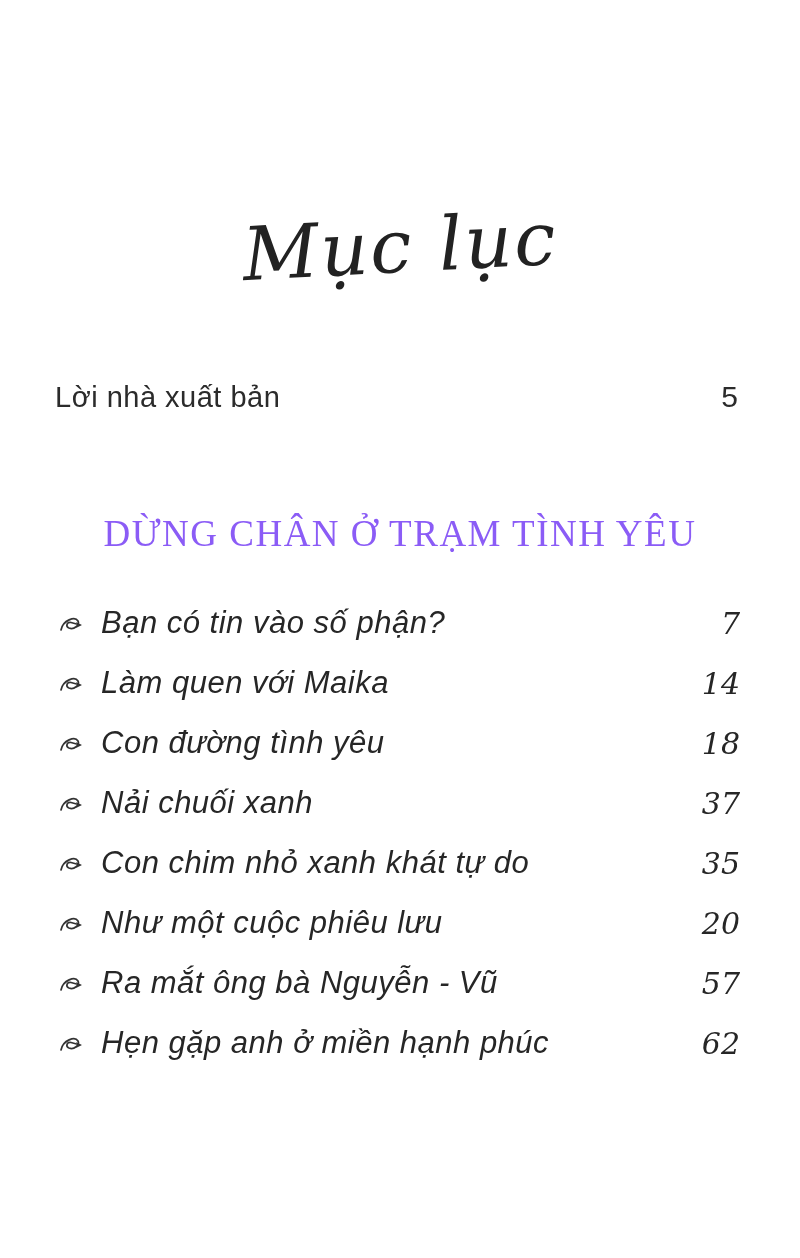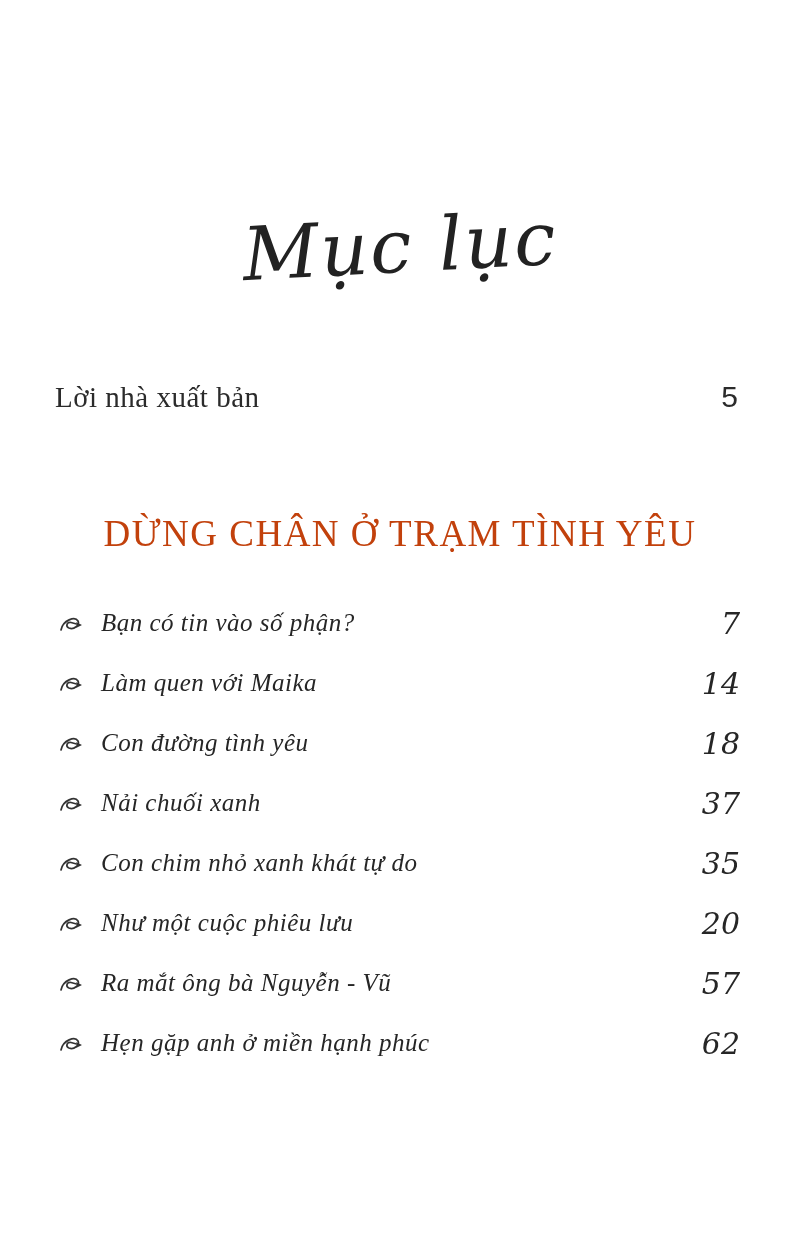--- a/index.html
+++ b/index.html
@@ -42,21 +42,21 @@
     left: 55px;
     right: 62px;
     display: flex;
     align-items: baseline;
     font-family: "Liberation Sans", sans-serif;
     font-weight: 400;
     font-size: 29px;
     line-height: 42px;
     color: #2b2b2b;
   }
-  .front-matter .fm-label { letter-spacing: 0.5px; font-family: Liberation Serif, serif; }
+  .front-matter .fm-label { letter-spacing: 0.5px; }
   .front-matter .fm-spacer { flex: 1; }
   .front-matter .fm-page { font-size: 30px; }
 
   
   .part-label {
     position: absolute;
     top: 463px;
     left: 0;
     width: 100%;
     text-align: center;
@@ -71,21 +71,21 @@
     position: absolute;
     top: 509px;
     left: 0;
     width: 100%;
     text-align: center;
     font-family: "Liberation Serif", serif;
     font-weight: 400;
     font-size: 37px;
     line-height: 50px;
     letter-spacing: 1.5px;
-    color: #c2410c;
+    color: #8b5cf6;
   }
 
   
   .toc-list {
     position: absolute;
     top: 593px;
     left: 58px;
     right: 60px;
   }
   .toc-row {
@@ -94,24 +94,24 @@
     height: 60px;
   }
   .toc-bullet {
     flex: 0 0 auto;
     width: 26px;
     height: 22px;
     margin-top: 2px;
   }
   .toc-item-title {
     margin-left: 17px;
-    font-family: Liberation Serif, serif;
-    font-style: italic;
-    font-weight: 400;
-    font-size: 25px;
+    font-family: Liberation Sans, sans-serif;
+    font-style: italic;
+    font-weight: 400;
+    font-size: 31px;
     letter-spacing: 0.5px;
     color: #262626;
     white-space: nowrap;
   }
   .toc-row-spacer { flex: 1; }
   .toc-item-page {
     font-family: "DejaVu Serif", serif;
     font-style: italic;
     font-size: 30px;
     color: #262626;

